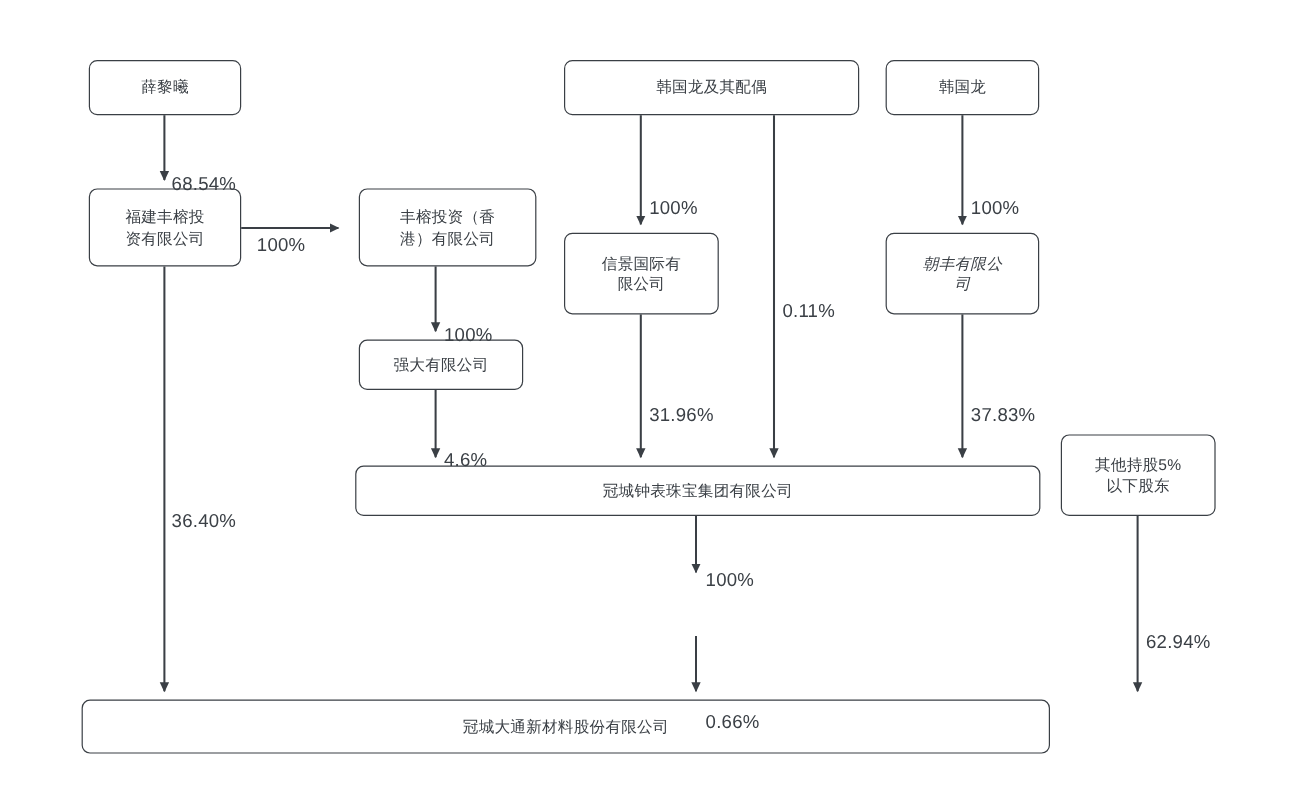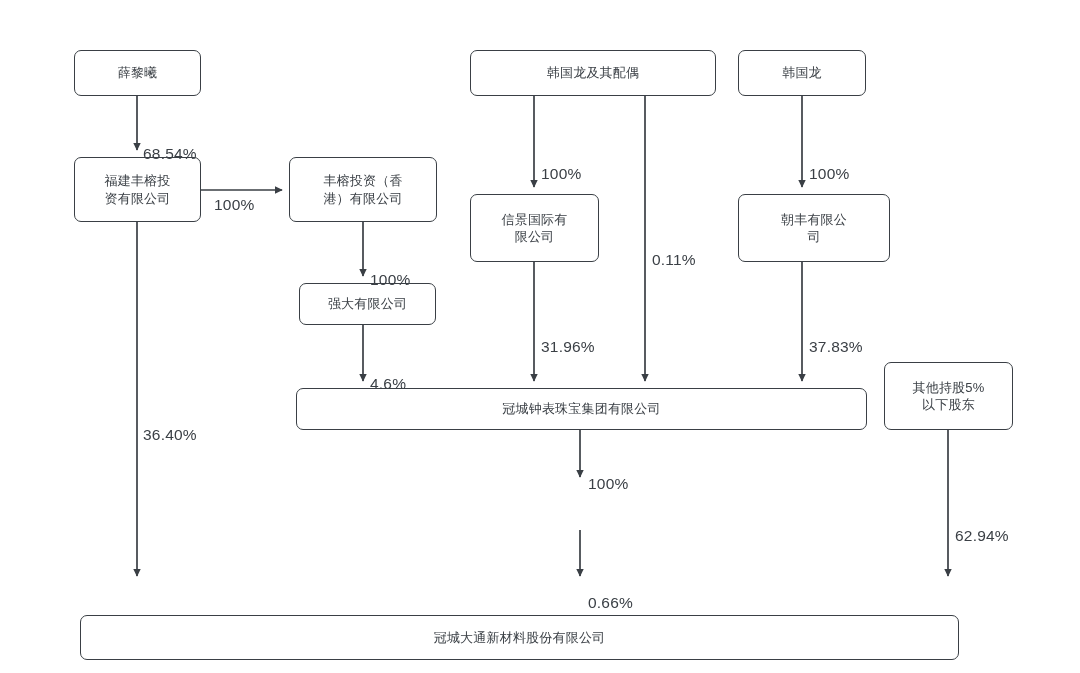--- a/index.html
+++ b/index.html
@@ -105,50 +105,50 @@
 
   <div class="node" style="left:74px; top:157px; width:127px; height:65px;">
     <span class="node-label">福建丰榕投
 资有限公司</span>
   </div>
 
   <div class="node" style="left:738px; top:50px; width:128px; height:46px;">
     <span class="node-label">韩国龙</span>
   </div>
 
-  <div class="node" style="left:289px; top:157px; width:148px; height:65px;">
+  <div class="node" style="left:299px; top:157px; width:148px; height:65px;">
     <span class="node-label">丰榕投资（香
 港）有限公司</span>
   </div>
 
   <div class="node" style="left:470px; top:194px; width:129px; height:68px;">
     <span class="node-label">信景国际有
 限公司</span>
   </div>
 
-  <div class="node" style="left:738px; top:194px; width:152px; height:68px;">
+  <div class="node" style="left:738px; top:194px; width:128px; height:68px;font-style:italic;">
     <span class="node-label">朝丰有限公
 司</span>
   </div>
 
   <div class="node" style="left:299px; top:283px; width:137px; height:42px;">
     <span class="node-label">强大有限公司</span>
   </div>
 
   <div class="node" style="left:296px; top:388px; width:571px; height:42px;">
     <span class="node-label">冠城钟表珠宝集团有限公司</span>
   </div>
 
   <div class="node" style="left:884px; top:362px; width:129px; height:68px;">
     <span class="node-label">其他持股5%
 以下股东</span>
   </div>
 
 
-  <div class="node" style="left:80px; top:583px; width:879px; height:45px;margin-top:32px;">
+  <div class="node" style="left:68px; top:583px; width:807px; height:45px;">
     <span class="node-label">冠城大通新材料股份有限公司</span>
   </div>
 
   <span class="edge-label" style="left:143px; top:118px;">68.54%</span>
 
   <span class="edge-label" style="left:214px; top:169px;">100%</span>
 
   <span class="edge-label" style="left:370px; top:244px;">100%</span>
 
   <span class="edge-label" style="left:370px; top:348px;">4.6%</span>

